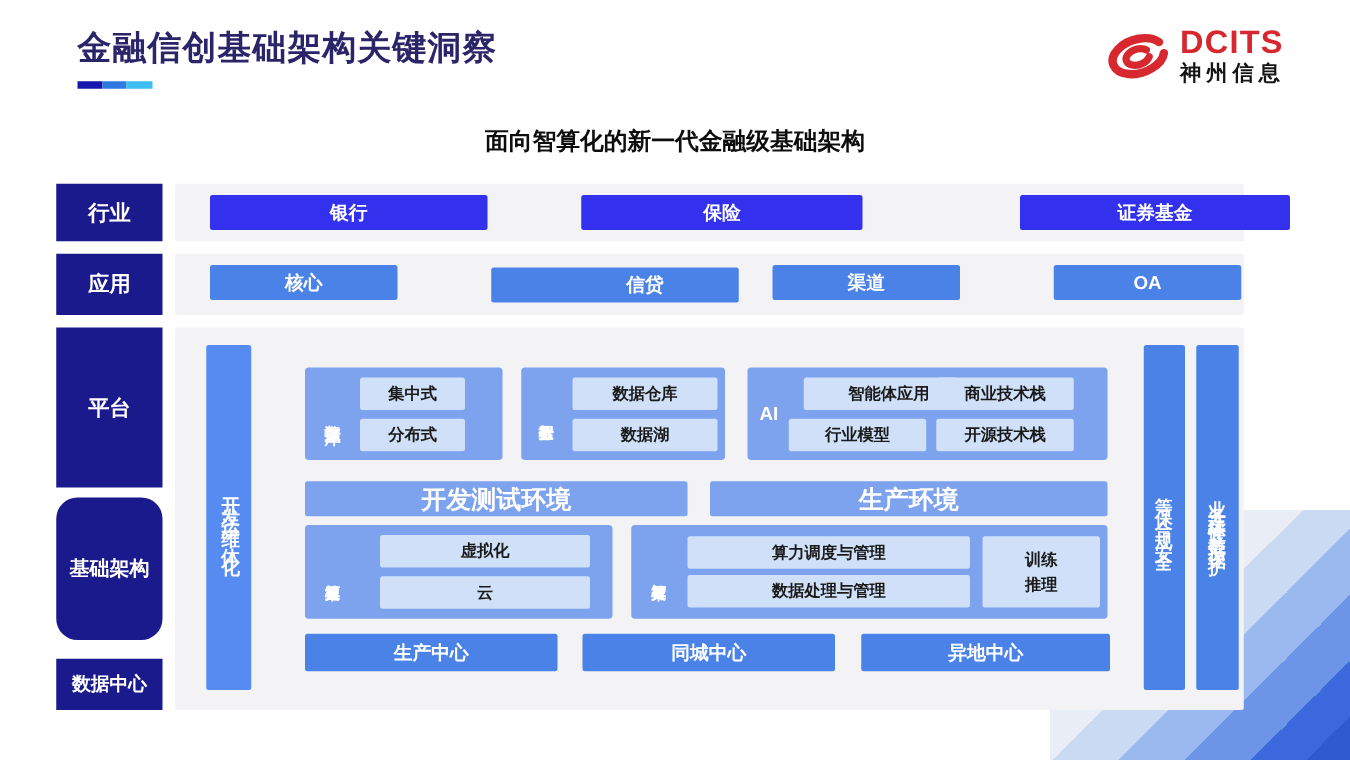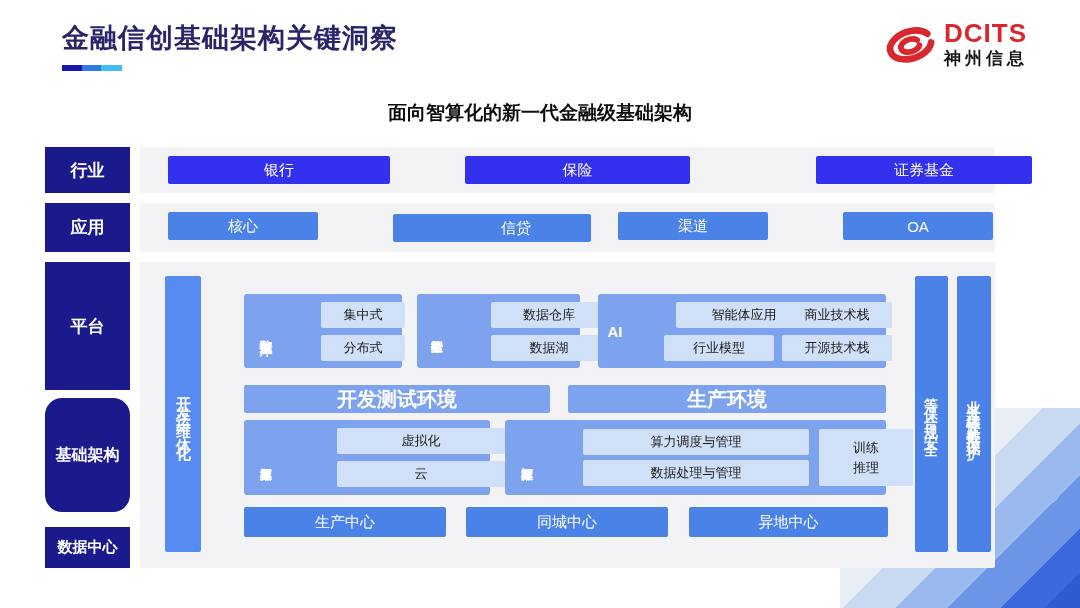--- a/index.html
+++ b/index.html
@@ -17,33 +17,33 @@
   .subtitle{left:0;right:0;top:100px;text-align:center;font-size:19px;font-weight:bold;color:#0d0d0d;}
 
   
   .label-box{left:45px;width:85px;background:#1A1A8C;color:#fff;font-weight:bold;
              display:flex;align-items:center;justify-content:center;}
 
   
   .strip{left:140px;width:855px;background:#F3F3F5;border-radius:2px;}
 
   .btn{position:absolute;display:flex;align-items:center;justify-content:center;
-       color:#fff;font-weight:normal;font-size:15px;border-radius:2px;}
+       color:#fff;font-weight:bold;font-size:15px;border-radius:2px;}
   .btn-deep{background:#3330EE;}
   .btn-mid{background:#4B82E8;}
 
   
   .vbar{background:#568CF2;color:#fff;font-weight:bold;border-radius:2px;
         display:flex;align-items:center;justify-content:center;
         writing-mode:vertical-rl;text-orientation:upright;}
   .group{position:absolute;background:#7DA2EE;border-radius:3px;}
   .vlabel{position:absolute;color:#fff;font-weight:bold;writing-mode:vertical-rl;
           text-orientation:upright;line-height:1;display:flex;align-items:center;justify-content:center;}
-  .chip{position:absolute;background:#CFE0F8;color:#1a1a1a;font-size:13px;font-weight:400;
-        display:flex;align-items:center;justify-content:center;border-radius:2px;text-align:center;margin-left:33px;}
+  .chip{position:absolute;background:#CFE0F8;color:#1a1a1a;font-size:13px;font-weight:700;
+        display:flex;align-items:center;justify-content:center;border-radius:2px;text-align:center;}
   .envbar{position:absolute;background:#7DA2EE;color:#fff;font-weight:bold;font-size:20px;
           display:flex;align-items:center;justify-content:center;border-radius:2px;}
 
   
   .deco{right:0;bottom:0;width:240px;height:200px;
     background:linear-gradient(135deg,
       rgba(255,255,255,0) 0 34%,
       #E9EEF6 34% 46%,
       #CADAF2 46% 58%,
       #9AB9EE 58% 70%,

